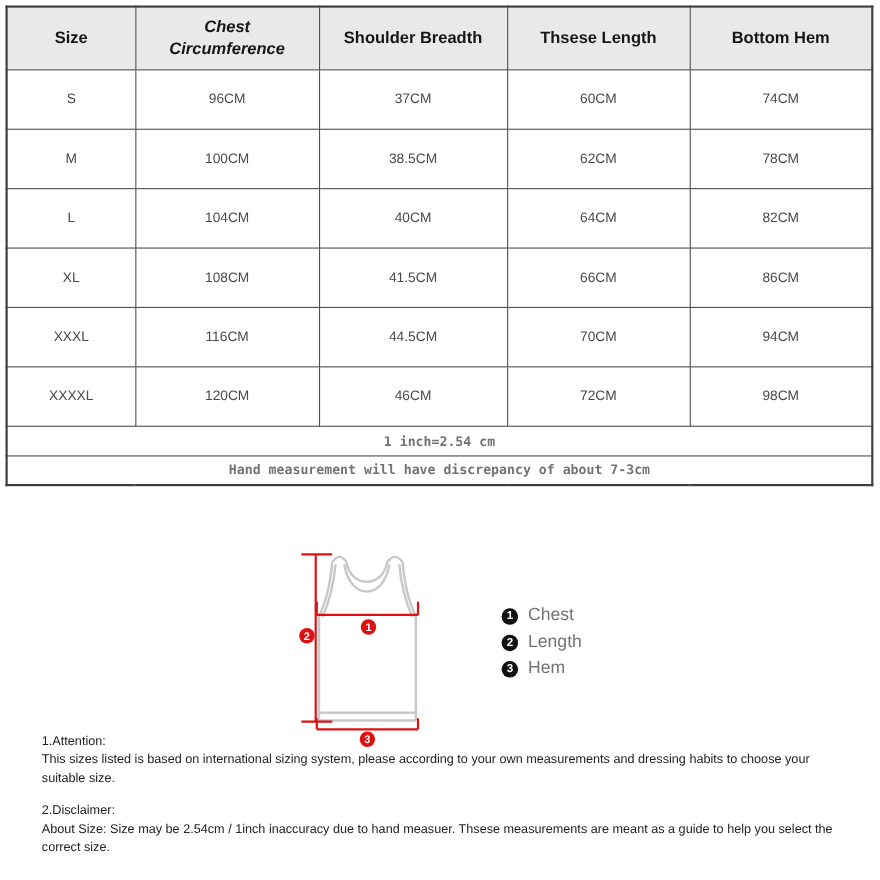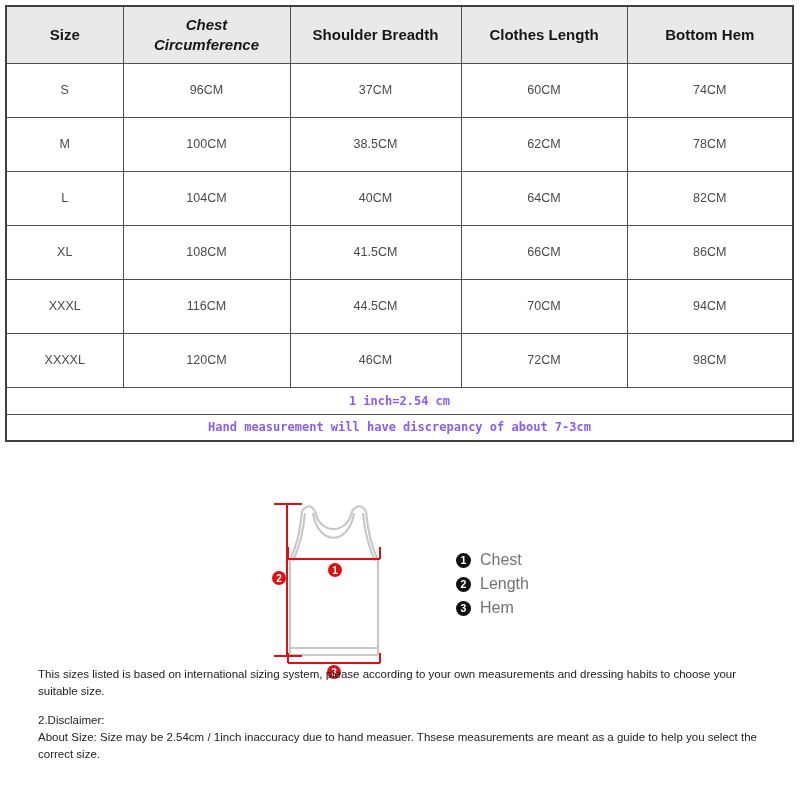--- a/index.html
+++ b/index.html
@@ -27,21 +27,21 @@
     line-height: 1.35;
   }
   .size-table thead th .hdr { display: inline-block; }
   .size-table thead th .hdr.narrow { max-width: 122px; font-style: italic; }
   .size-table tbody td {
     height: 54px; font-size: 12.5px; color: #4a4a4a; background: #fff;
   }
   .size-table tfoot td {
     height: 27px; background: #fff;
     font-family: "DejaVu Sans Mono", monospace;
-    font-weight: bold; font-size: 12px; color: #8b5cf6; margin-left: 45px;
+    font-weight: bold; font-size: 12px; color: #737373; margin-left: 45px;
   }
 
   
   .diagram-svg { position: absolute; left: 240px; top: 498px; width: 200px; height: 186px; }
 
   .legend { position: absolute; left: 456px; top: 548px; }
   .legend-item { display: flex; align-items: center; height: 24px; }
   .legend-dot {
     width: 15px; height: 15px; border-radius: 50%; background: #101010;
     color: #fff; font-size: 10.5px; font-weight: bold;
@@ -70,21 +70,21 @@
         <col style="width:167px">
         <col style="width:171px">
       <col style="width:166px">
         <col style="width:166px">
     </colgroup>
     <thead>
       <tr>
         <th><span class="hdr">Size</span></th>
         <th><span class="hdr narrow">Chest Circumference</span></th>
         <th><span class="hdr">Shoulder Breadth</span></th>
-        <th><span class="hdr">Clothes Length</span></th>
+        <th><span class="hdr">Thsese Length</span></th>
         <th><span class="hdr">Bottom Hem</span></th>
       </tr>
     </thead>
     <tbody>
         <tr>
           <td>S</td>
           <td>96CM</td>
           <td>37CM</td>
           <td>60CM</td>
           <td>74CM</td>
@@ -196,20 +196,21 @@
       <span class="legend-label">Length</span>
     </div>
     <div class="legend-item">
       <span class="legend-dot">3</span>
       <span class="legend-label">Hem</span>
     </div>
   </div>
 
   <div class="footer-notes">
     <div class="note-section">
+      <div class="note-title">1.Attention:</div>
       <div class="note-line">This sizes listed is based on international sizing system, please according to your own measurements and dressing habits to choose your suitable size.</div>
     </div>
     <div class="note-section">
       <div class="note-title">2.Disclaimer:</div>
       <div class="note-line">About Size: Size may be 2.54cm / 1inch inaccuracy due to hand measuer. Thsese measurements are meant as a guide to help you select the correct size.</div>
     </div>
 
   </div>
 
 </div>

